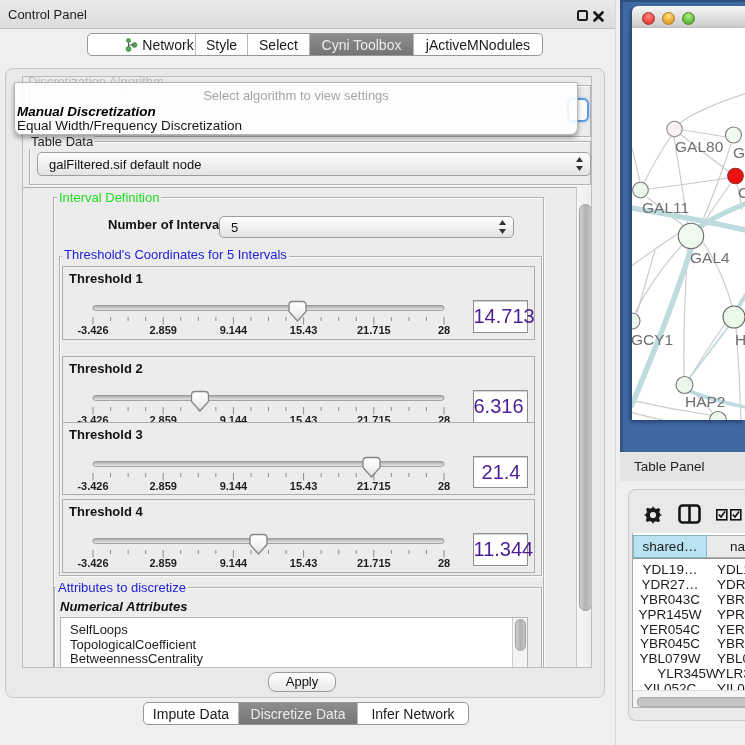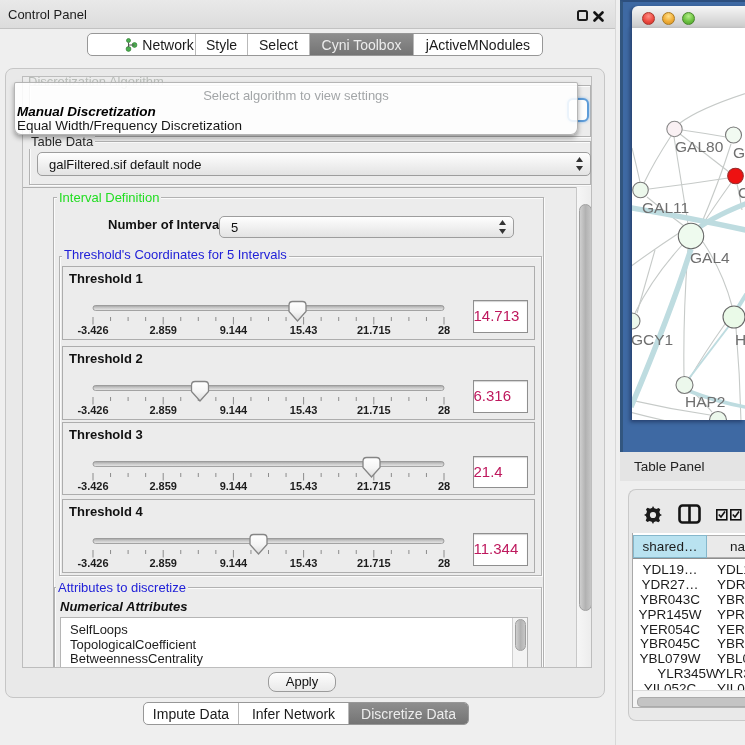--- a/index.html
+++ b/index.html
@@ -31,21 +31,21 @@
   .combo{position:absolute;background:linear-gradient(#fefefe,#e3e3e3);border:1px solid #9d9d9d;
          border-radius:5px;box-sizing:border-box;font-size:13px;color:#111;}
   .combo .cv{position:absolute;left:11px;top:3px;}
   .combo svg{position:absolute;right:6px;top:50%;margin-top:-7px;}
   
   .tpanel{position:absolute;left:39px;width:473px;height:73.5px;border:1px solid #adadad;
           background:#ececec;box-sizing:border-box;}
   .tpanel b{position:absolute;left:6px;top:4px;font-size:13px;color:#111;}
   .vbox{position:absolute;left:409.5px;top:33px;width:55px;height:32.5px;background:#fff;
         border:1px solid #8f8f8f;box-sizing:border-box;box-shadow:inset 0 1px 1px rgba(0,0,0,.18);
-        font-size:15px;color:#be185d;line-height:30px;padding-right:6px;}
+        font-size:20px;color:#4c1d95;text-align:right;line-height:30px;padding-right:6px;}
   
   .sb-v{position:absolute;background:linear-gradient(90deg,#f6f6f6,#ececec);}
   .thumb-v{position:absolute;border-radius:7px;background:linear-gradient(90deg,#cfcfcf,#b2b2b2,#c6c6c6);
            border:1px solid #9f9f9f;box-sizing:border-box;}
 </style>
 </head>
 <body>
 
 <div class="abs" id="titlebar">
     <div class="t">Control Panel</div>
@@ -122,21 +122,21 @@
         <text x="30" y="47" font-size="11" font-weight="bold" fill="#1d1d1d" text-anchor="middle" font-family="Liberation Sans, sans-serif">-3.426</text>
         <text x="100.2" y="47" font-size="11" font-weight="bold" fill="#1d1d1d" text-anchor="middle" font-family="Liberation Sans, sans-serif">2.859</text>
         <text x="170.4" y="47" font-size="11" font-weight="bold" fill="#1d1d1d" text-anchor="middle" font-family="Liberation Sans, sans-serif">9.144</text>
         <text x="240.6" y="47" font-size="11" font-weight="bold" fill="#1d1d1d" text-anchor="middle" font-family="Liberation Sans, sans-serif">15.43</text>
         <text x="310.8" y="47" font-size="11" font-weight="bold" fill="#1d1d1d" text-anchor="middle" font-family="Liberation Sans, sans-serif">21.715</text>
         <text x="381" y="47" font-size="11" font-weight="bold" fill="#1d1d1d" text-anchor="middle" font-family="Liberation Sans, sans-serif">28</text>
         <path d="M226.0 24.5 L226.0 18.2 Q226.0 14.5 229.7 14.5 L239.3 14.5 Q243.0 14.5 243.0 18.2 L243.0 24.5 L234.5 34 Z" fill="url(#thm)" stroke="#858585" stroke-width="1.3"></path>
       </svg>
     <div class="vbox">14.713</div>
   </div>
-  <div class="tpanel" style="top:269px;padding-left:12px;">
+  <div class="tpanel" style="top:279px;padding-left:12px;">
     <b>Threshold 2</b>
     <svg class="abs" style="left:0;top:20px;" width="471" height="53" viewBox="0 0 471 53">
         <rect x="30" y="18.5" width="351" height="5" rx="2.5" fill="url(#trk)" stroke="#919191" stroke-width="0.8"></rect>
         <path d="M30.00 30V37.5M47.55 30V34M65.10 30V34M82.65 30V34M100.20 30V37.5M117.75 30V34M135.30 30V34M152.85 30V34M170.40 30V37.5M187.95 30V34M205.50 30V34M223.05 30V34M240.60 30V37.5M258.15 30V34M275.70 30V34M293.25 30V34M310.80 30V37.5M328.35 30V34M345.90 30V34M363.45 30V34M381.00 30V37.5" stroke="#8c8c8c" stroke-width="1" fill="none"></path>
         <text x="30" y="47" font-size="11" font-weight="bold" fill="#1d1d1d" text-anchor="middle" font-family="Liberation Sans, sans-serif">-3.426</text>
         <text x="100.2" y="47" font-size="11" font-weight="bold" fill="#1d1d1d" text-anchor="middle" font-family="Liberation Sans, sans-serif">2.859</text>
         <text x="170.4" y="47" font-size="11" font-weight="bold" fill="#1d1d1d" text-anchor="middle" font-family="Liberation Sans, sans-serif">9.144</text>
         <text x="240.6" y="47" font-size="11" font-weight="bold" fill="#1d1d1d" text-anchor="middle" font-family="Liberation Sans, sans-serif">15.43</text>
         <text x="310.8" y="47" font-size="11" font-weight="bold" fill="#1d1d1d" text-anchor="middle" font-family="Liberation Sans, sans-serif">21.715</text>
         <text x="381" y="47" font-size="11" font-weight="bold" fill="#1d1d1d" text-anchor="middle" font-family="Liberation Sans, sans-serif">28</text>
@@ -195,22 +195,22 @@
 <div class="abs" style="left:14px;top:82px;width:564px;height:53px;background:rgba(255,255,255,.88);border:1px solid rgba(110,110,110,.5);border-radius:2px 2px 7px 7px;box-shadow:0 3px 5px rgba(0,0,0,.35);box-sizing:border-box;">
   <div style="position:absolute;left:0;top:5px;width:100%;text-align:center;font-size:13px;color:#a3a6a8;">Select algorithm to view settings</div>
   <div style="position:absolute;left:2px;top:21px;font-size:13.5px;font-weight:bold;color:#000;font-style:italic;">Manual Discretization</div>
   <div style="position:absolute;left:2px;top:35px;font-size:13.5px;color:#151515;">Equal Width/Frequency Discretization</div>
 </div>
 
 <div class="abs" style="left:268px;top:672px;width:66px;height:18px;background:linear-gradient(#fdfdfd,#e9e9e9);border:1px solid #9b9b9b;border-radius:8px;text-align:center;font-size:13px;line-height:17px;color:#111;">Apply</div>
 
 <div class="abs seg" style="left:143px;top:702px;height:21px;">
   <div class="s" style="width:95px;">Impute Data</div>
+  <div class="s sel" style="width:119px;">Discretize Data</div>
   <div class="s" style="width:110px;">Infer Network</div>
-  <div class="s sel" style="width:119px;">Discretize Data</div>
 </div>
 
 <div class="abs" style="left:615px;top:0;width:1px;height:745px;background:#d8d8d8;"></div>
 
 <div class="abs" id="net-frame" style="left:620px;top:0;width:125px;height:452px;background:#3e69a3;border-top:2px solid #2d4f7e;border-left:3px solid #32567f;box-sizing:border-box;"></div>
 
 <div class="abs" style="left:632px;top:6px;width:113px;height:22px;background:linear-gradient(#f6f6f6,#cacaca);border-bottom:1px solid #8e8e8e;border-radius:6px 0 0 0;box-shadow:-2px 1px 3px rgba(0,0,30,.35);">
   <div style="position:absolute;left:9.5px;top:6px;width:11px;height:11px;border-radius:50%;background:radial-gradient(circle at 50% 30%,#fd8d85,#ee4b42 55%,#c62e27);border:0.5px solid #a8352c;"></div>
   <div style="position:absolute;left:29.5px;top:6px;width:11px;height:11px;border-radius:50%;background:radial-gradient(circle at 50% 30%,#ffe08a,#f0ad37 55%,#d18f23);border:0.5px solid #ab7b20;"></div>
   <div style="position:absolute;left:49.5px;top:6px;width:11px;height:11px;border-radius:50%;background:radial-gradient(circle at 50% 30%,#b4ed88,#6cc241 55%,#4c9c2c);border:0.5px solid #47862a;"></div>

